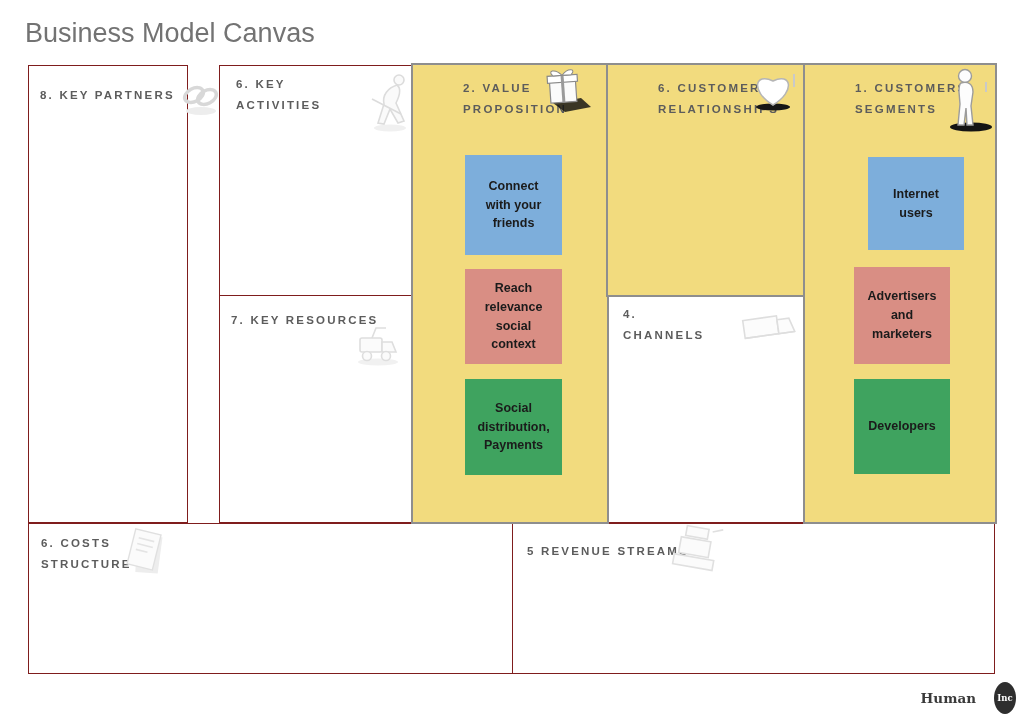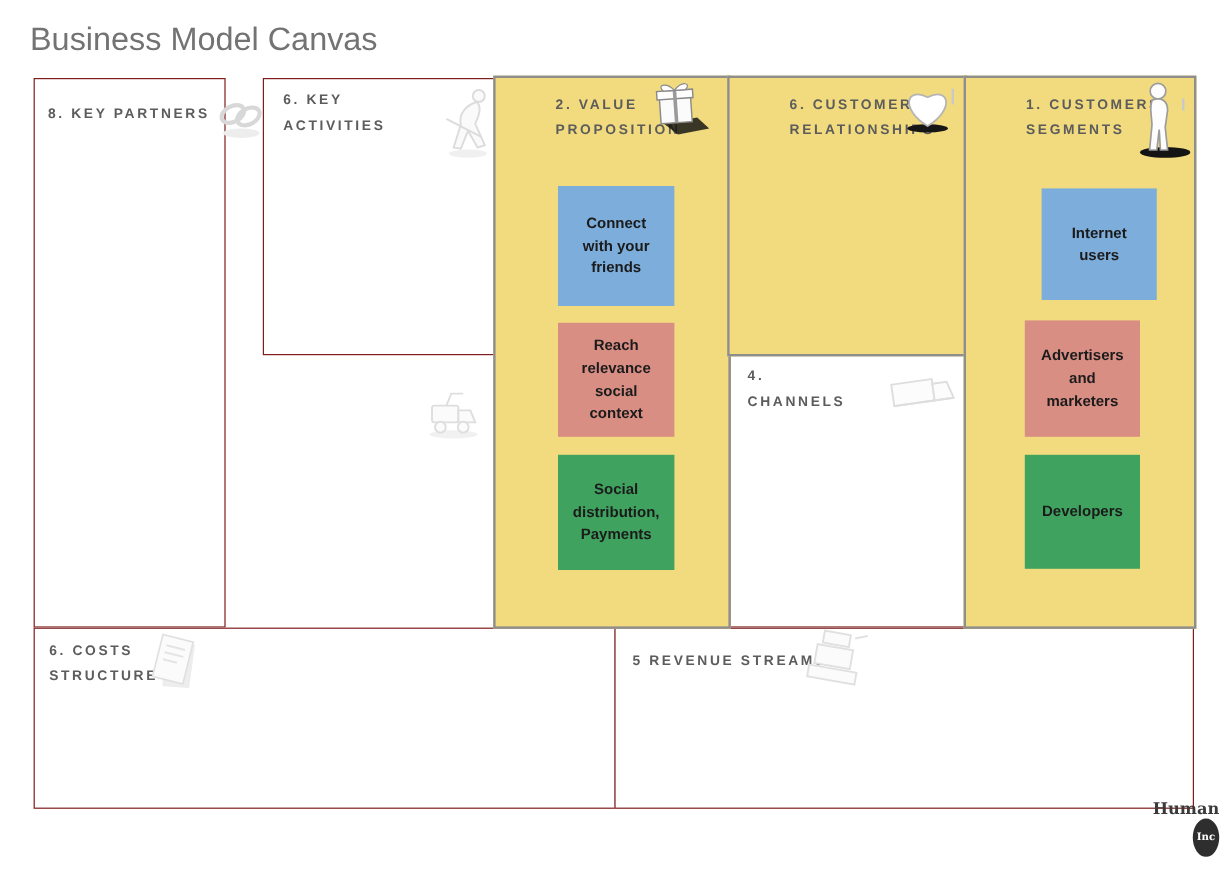--- a/index.html
+++ b/index.html
@@ -13,22 +13,22 @@
         line-height:1.85;white-space:pre-line;}
   .note{position:absolute;display:flex;align-items:center;justify-content:center;text-align:center;
         font-size:12.5px;font-weight:bold;color:#1b1b1b;line-height:1.5;white-space:pre-line;
         box-sizing:border-box;padding:4px;}
   .note-blue{background:#7DAEDB;}
   .note-red{background:#D98E84;}
   .note-green{background:#3FA35F;}
   .icon{position:absolute;z-index:1;}
   .icon.on-panel{z-index:3;}
   .artifact{position:absolute;width:2px;background:#c9c9c9;z-index:3;}
-  .logo{position:absolute;right:8px;bottom:10px;display:flex;align-items:flex-end;gap:0;
-        font-family:"DejaVu Serif", serif;font-weight:bold;font-size:13.5px;color:#3a3a3a;flex-direction:column;}
+  .logo{position:absolute;right:8px;bottom:10px;display:flex;align-items:center;gap:18px;
+        font-family:"DejaVu Serif", serif;font-weight:bold;font-size:13.5px;color:#3a3a3a;}
   .logo-circle{display:flex;align-items:center;justify-content:center;width:22px;height:32px;
         border-radius:50%;background:#2e2e2e;color:#ffffff;font-size:8.5px;}
   
   .hp-partners{padding:19px 10px 0 11px;}
   .hp-activities{padding:8px 10px 0 16px;}
   .hp-resources{padding:14px 10px 0 11px;}
   .hp-channels{padding:8px 10px 0 14px;}
   .hp-costs{padding:9px 10px 0 12px;}
   .hp-revenue{padding:17px 10px 0 14px;}
   .hp-panel{padding:13px 10px 0 13px;}
@@ -39,20 +39,23 @@
 <div class="page">
 
   <div class="page-title">Business Model Canvas</div>
 
   <div class="cell" style="left:28px;top:65px;width:160px;height:458px;">
     <div class="sec-header hp-partners">8. KEY PARTNERS</div>
   </div>
   <div class="cell" style="left:219px;top:65px;width:195px;height:231px;">
     <div class="sec-header hp-activities">6. KEY
 ACTIVITIES</div>
+  </div>
+  <div class="cell" style="left:219px;top:295px;width:195px;height:228px;">
+    <div class="sec-header hp-resources">7. KEY RESOURCES</div>
   </div>
   <div class="cell" style="left:413px;top:65px;width:196px;height:458px;"></div>
   <div class="cell" style="left:608px;top:65px;width:198px;height:231px;"></div>
   <div class="cell" style="left:608px;top:295px;width:198px;height:228px;">
     <div class="sec-header hp-channels">4.
 CHANNELS</div>
   </div>
   <div class="cell" style="left:805px;top:65px;width:190px;height:458px;"></div>
   <div class="cell" style="left:28px;top:523px;width:485px;height:151px;">
     <div class="sec-header hp-costs">6. COSTS

